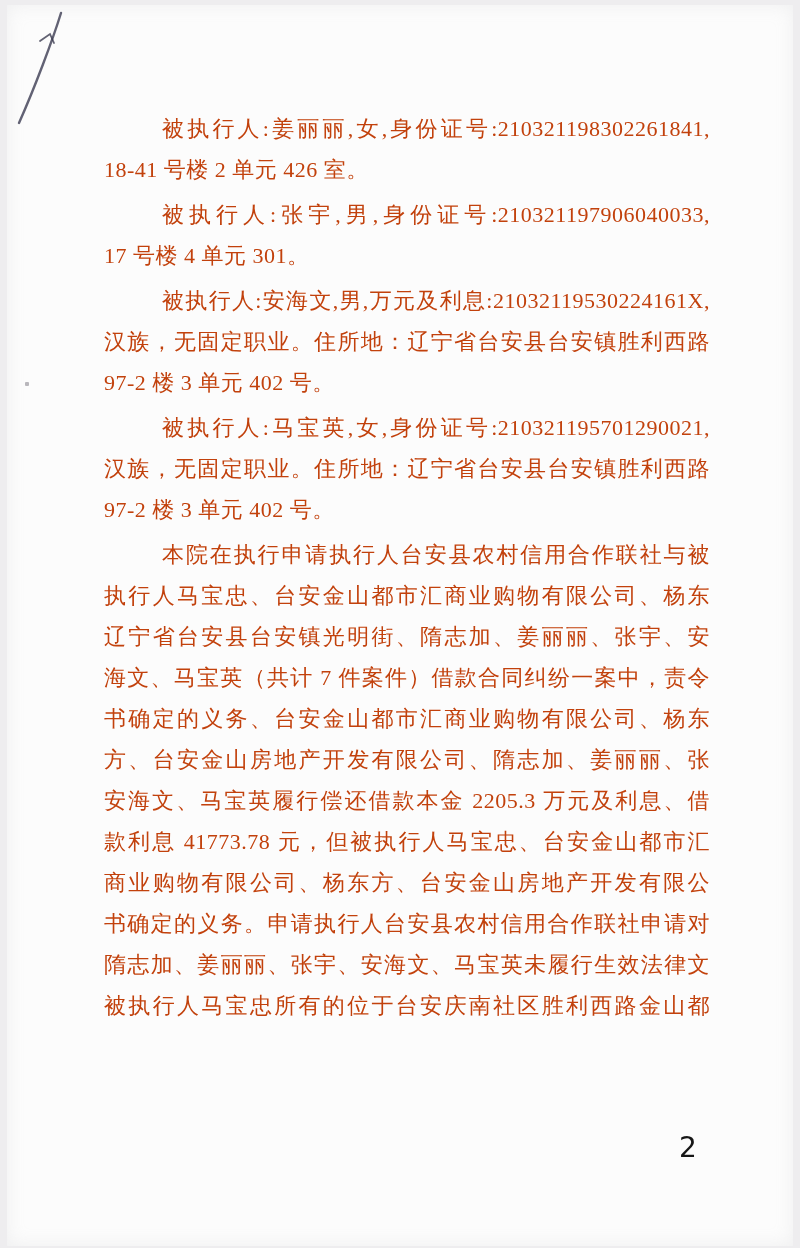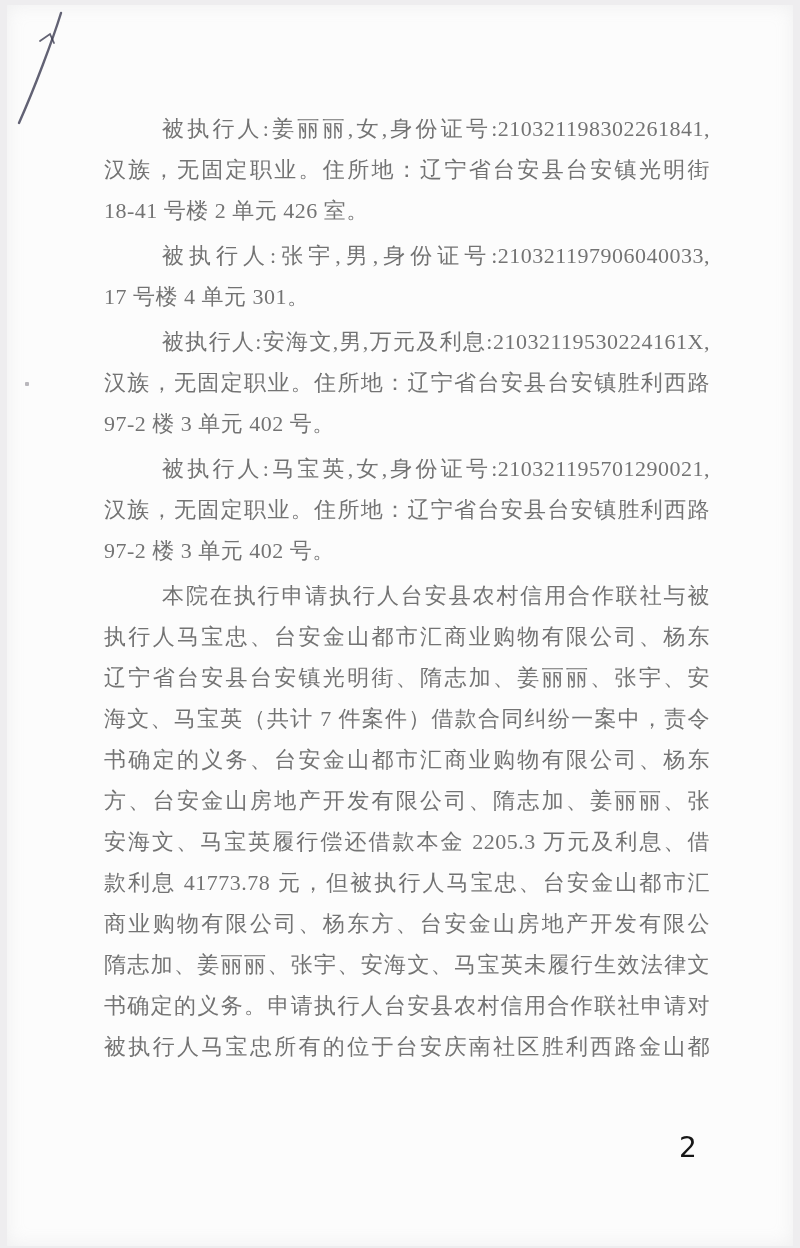--- a/index.html
+++ b/index.html
@@ -19,21 +19,21 @@
   }
   .pen-mark {
     position: absolute;
     left: 0; top: 0;
     width: 80px; height: 140px;
   }
   .doc-body {
     position: absolute;
     left: 97px; top: 103px;
     width: 606px;
-    color: #737373;
+    color: #c2410c;
     font-size: 22px;
     letter-spacing: 0.5px;
   }
   .paragraph { margin: 0 0 4px 0; }
   .line {
     height: 41px;
     line-height: 41px;
     overflow: hidden;
   }
   .line.indent { text-indent: 58px; }
@@ -65,21 +65,20 @@
   <svg class="pen-mark" viewBox="0 0 80 140" xmlns="http://www.w3.org/2000/svg">
     <path d="M54 8 C 46 34, 28 82, 12 118" fill="none" stroke="#46465c" stroke-width="2.4" stroke-linecap="round" opacity="0.85"></path>
     <path d="M33 36 l 10 -7 l 4 9" fill="none" stroke="#3c3c50" stroke-width="1.8" stroke-linecap="round" opacity="0.8"></path>
   </svg>
 
   <div class="speck"></div>
 
   <div class="doc-body">
       <div class="paragraph">
         <div class="line indent fill">被执行人:姜丽丽,女,身份证号:210321198302261841,</div>
-        <div class="line fill">汉族，无固定职业。住所地：辽宁省台安县台安镇光明街</div>
         <div class="line">18-41 号楼 2 单元 426 室。</div>
       </div>
       <div class="paragraph">
         <div class="line indent fill">被执行人:张宇,男,身份证号:210321197906040033,</div>
         <div class="line">17 号楼 4 单元 301。</div>
       </div>
       <div class="paragraph">
         <div class="line indent fill">被执行人:安海文,男,万元及利息:21032119530224161X,</div>
         <div class="line fill">汉族，无固定职业。住所地：辽宁省台安县台安镇胜利西路</div>
         <div class="line">97-2 楼 3 单元 402 号。</div>
@@ -92,21 +91,21 @@
       <div class="paragraph">
         <div class="line indent fill">本院在执行申请执行人台安县农村信用合作联社与被</div>
         <div class="line fill">执行人马宝忠、台安金山都市汇商业购物有限公司、杨东方、</div>
         <div class="line fill">辽宁省台安县台安镇光明街、隋志加、姜丽丽、张宇、安</div>
         <div class="line fill">海文、马宝英（共计 7 件案件）借款合同纠纷一案中，责令</div>
         <div class="line fill">书确定的义务、台安金山都市汇商业购物有限公司、杨东</div>
         <div class="line fill">方、台安金山房地产开发有限公司、隋志加、姜丽丽、张宇、</div>
         <div class="line fill">安海文、马宝英履行偿还借款本金 2205.3 万元及利息、借</div>
         <div class="line fill">款利息 41773.78 元，但被执行人马宝忠、台安金山都市汇</div>
         <div class="line fill">商业购物有限公司、杨东方、台安金山房地产开发有限公司、</div>
+        <div class="line fill">书确定的义务。申请执行人台安县农村信用合作联社申请对</div>
         <div class="line fill">隋志加、姜丽丽、张宇、安海文、马宝英未履行生效法律文</div>
-        <div class="line fill">书确定的义务。申请执行人台安县农村信用合作联社申请对</div>
         <div class="line fill">被执行人马宝忠所有的位于台安庆南社区胜利西路金山都</div>
       </div>
     </div>
 
   <div class="page-number">2</div>
 
 </div>
 
 </body></html>

